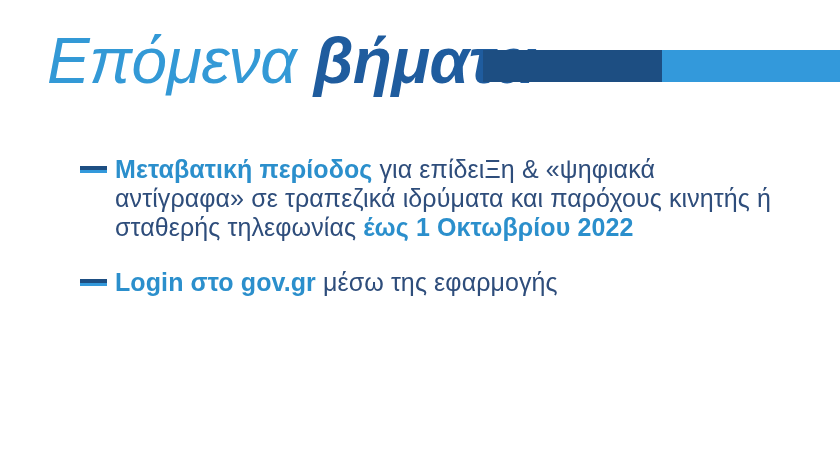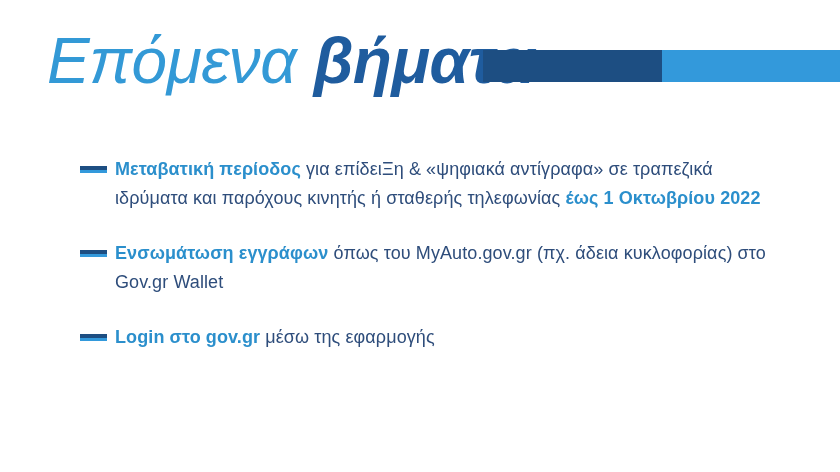--- a/index.html
+++ b/index.html
@@ -98,21 +98,21 @@
     height: 4px;
     background: #1D4E82;
   }
   .bullet-marker .m-bottom {
     display: block;
     width: 100%;
     height: 3px;
     background: #3399DB;
   }
   .bullet-text {
-    font-size: 18px;
+    font-size: 25px;
     line-height: 29px;
     color: #2E4D7B;
     font-weight: 400;
     letter-spacing: 0.1px;
   }
   .em {
     color: #2B8FCC;
     font-weight: 700;
   }
 </style>
@@ -137,29 +137,20 @@
     <div class="bullet-item">
       <span class="bullet-marker">
         <span class="m-top"></span>
         <span class="m-bottom"></span>
       </span>
       <div class="bullet-text">
         <span class="em">Μεταβατική περίοδος</span><span> για επίδειΞη &amp; «ψηφιακά αντίγραφα» σε τραπεζικά  ιδρύματα και παρόχους κινητής ή σταθερής τηλεφωνίας </span><span class="em">έως 1 Οκτωβρίου 2022</span>
       </div>
     </div>
 
-    <div class="bullet-item">
-      <span class="bullet-marker">
-        <span class="m-top"></span>
-        <span class="m-bottom"></span>
-      </span>
-      <div class="bullet-text">
-        <span class="em">Ενσωμάτωση εγγράφων</span><span> όπως του MyAuto.gov.gr (πχ. άδεια κυκλοφορίας) στο Gov.gr Wallet</span>
-      </div>
-    </div>
 
     <div class="bullet-item">
       <span class="bullet-marker">
         <span class="m-top"></span>
         <span class="m-bottom"></span>
       </span>
       <div class="bullet-text">
         <span class="em">Login στο gov.gr</span><span> μέσω της εφαρμογής</span>
       </div>
     </div>

